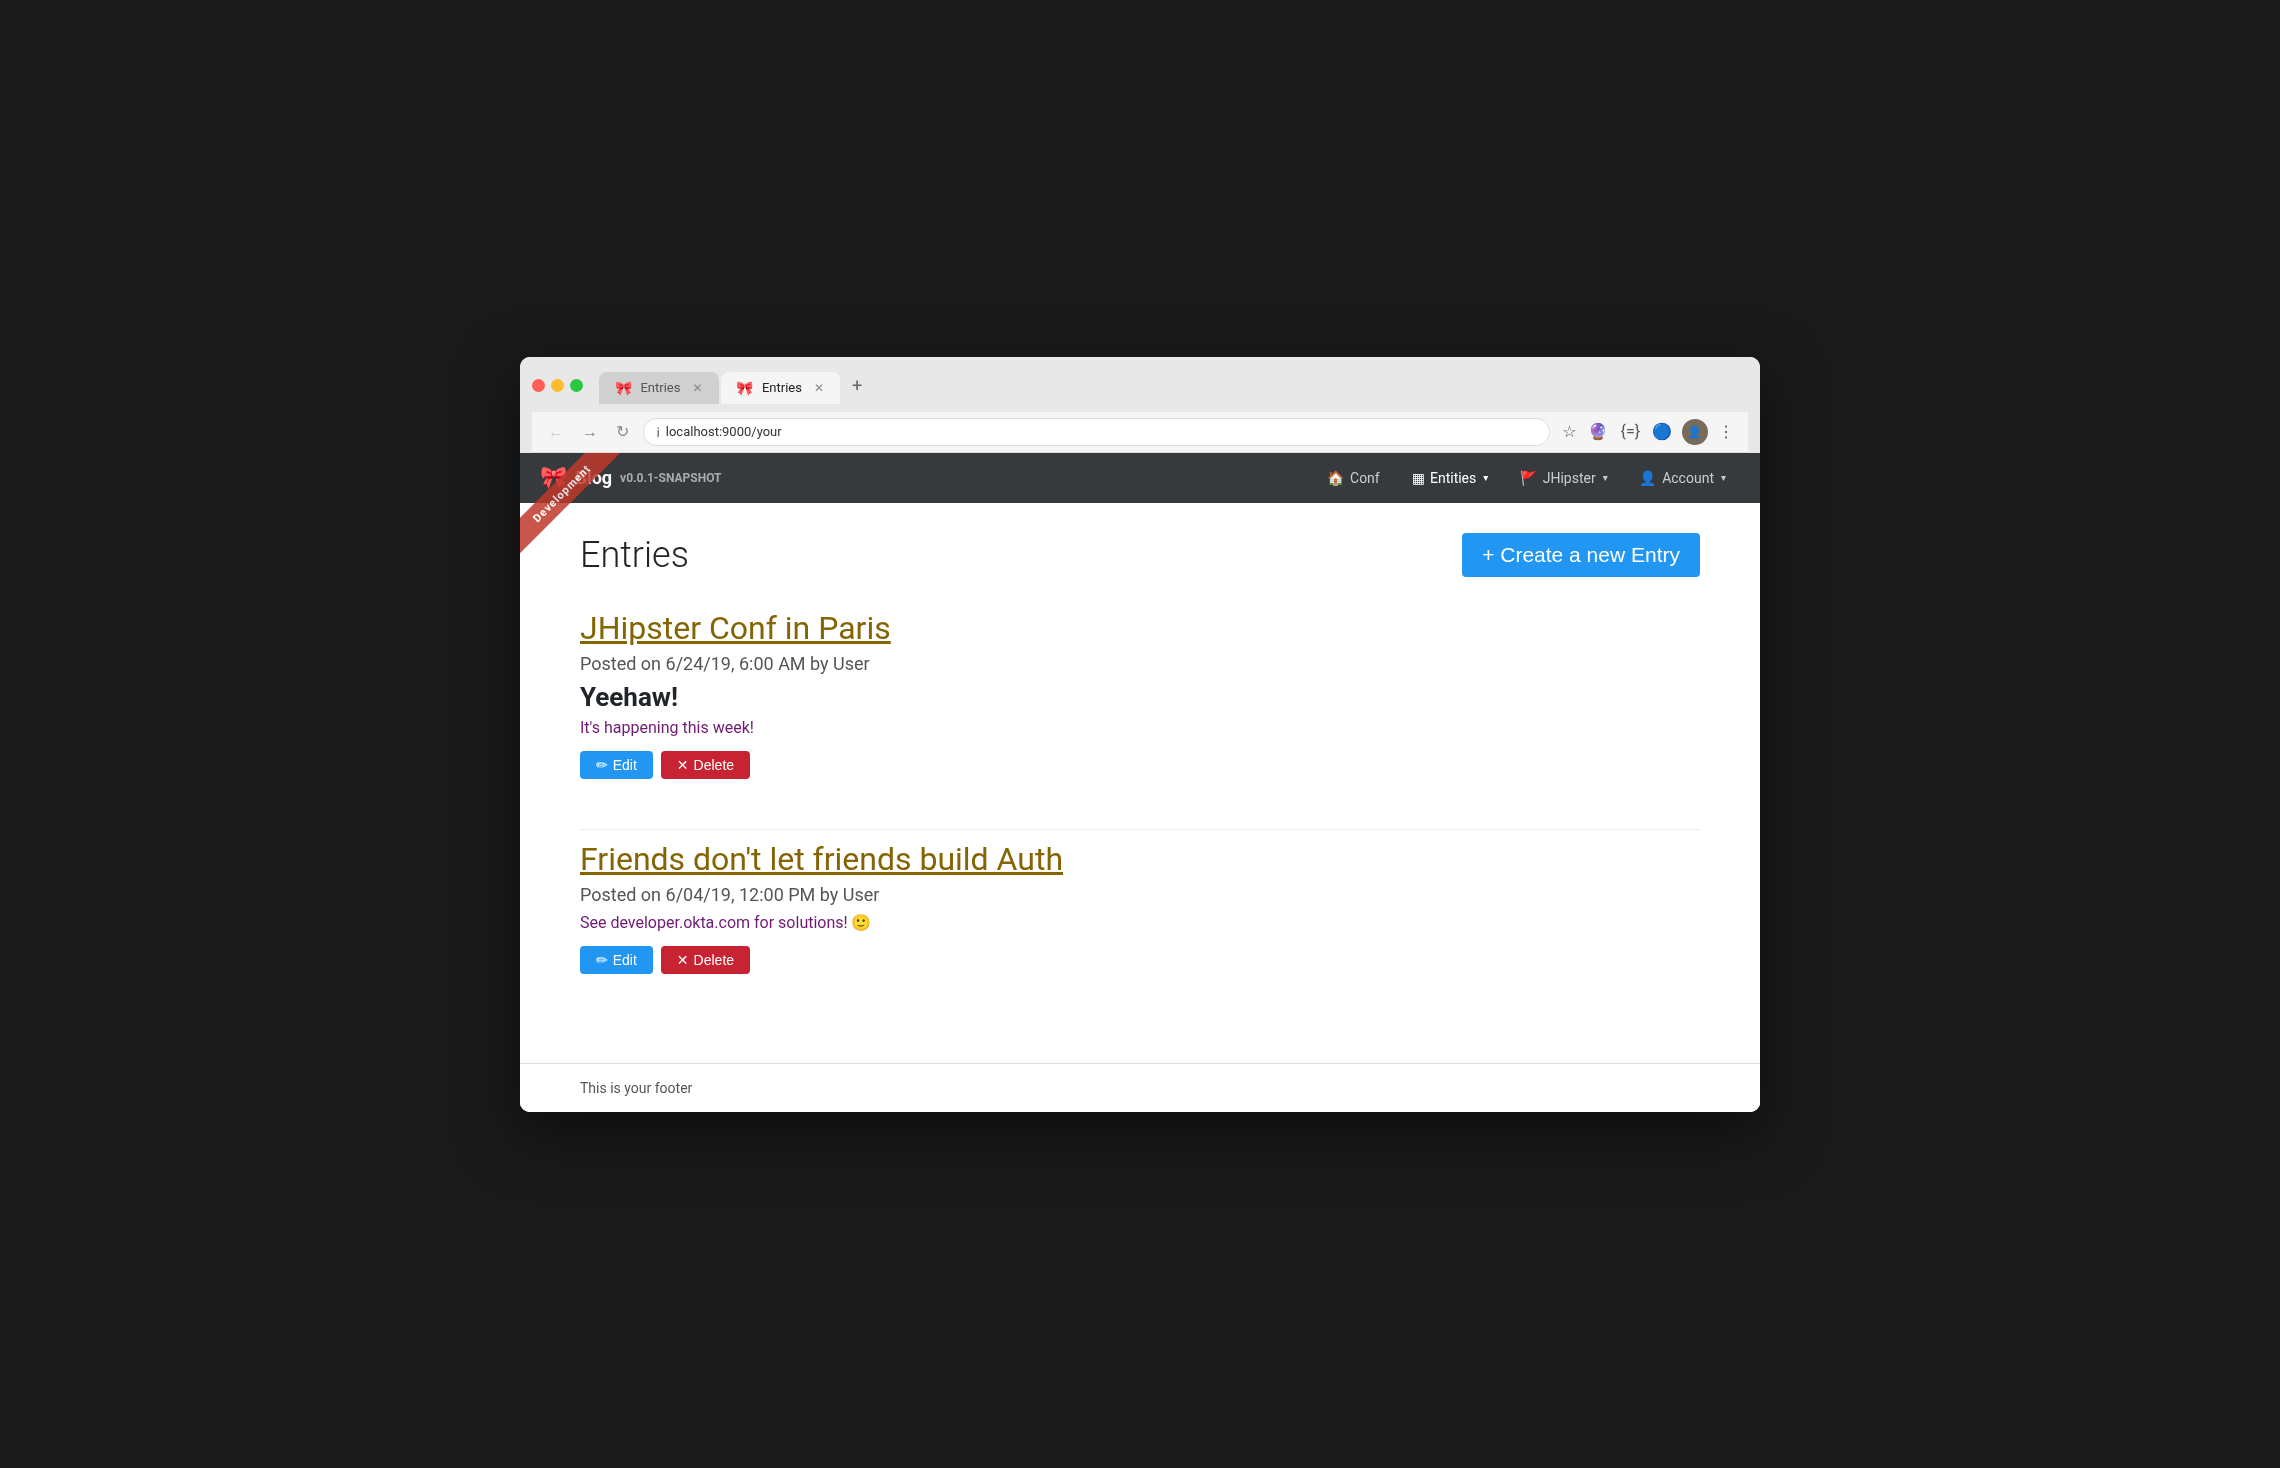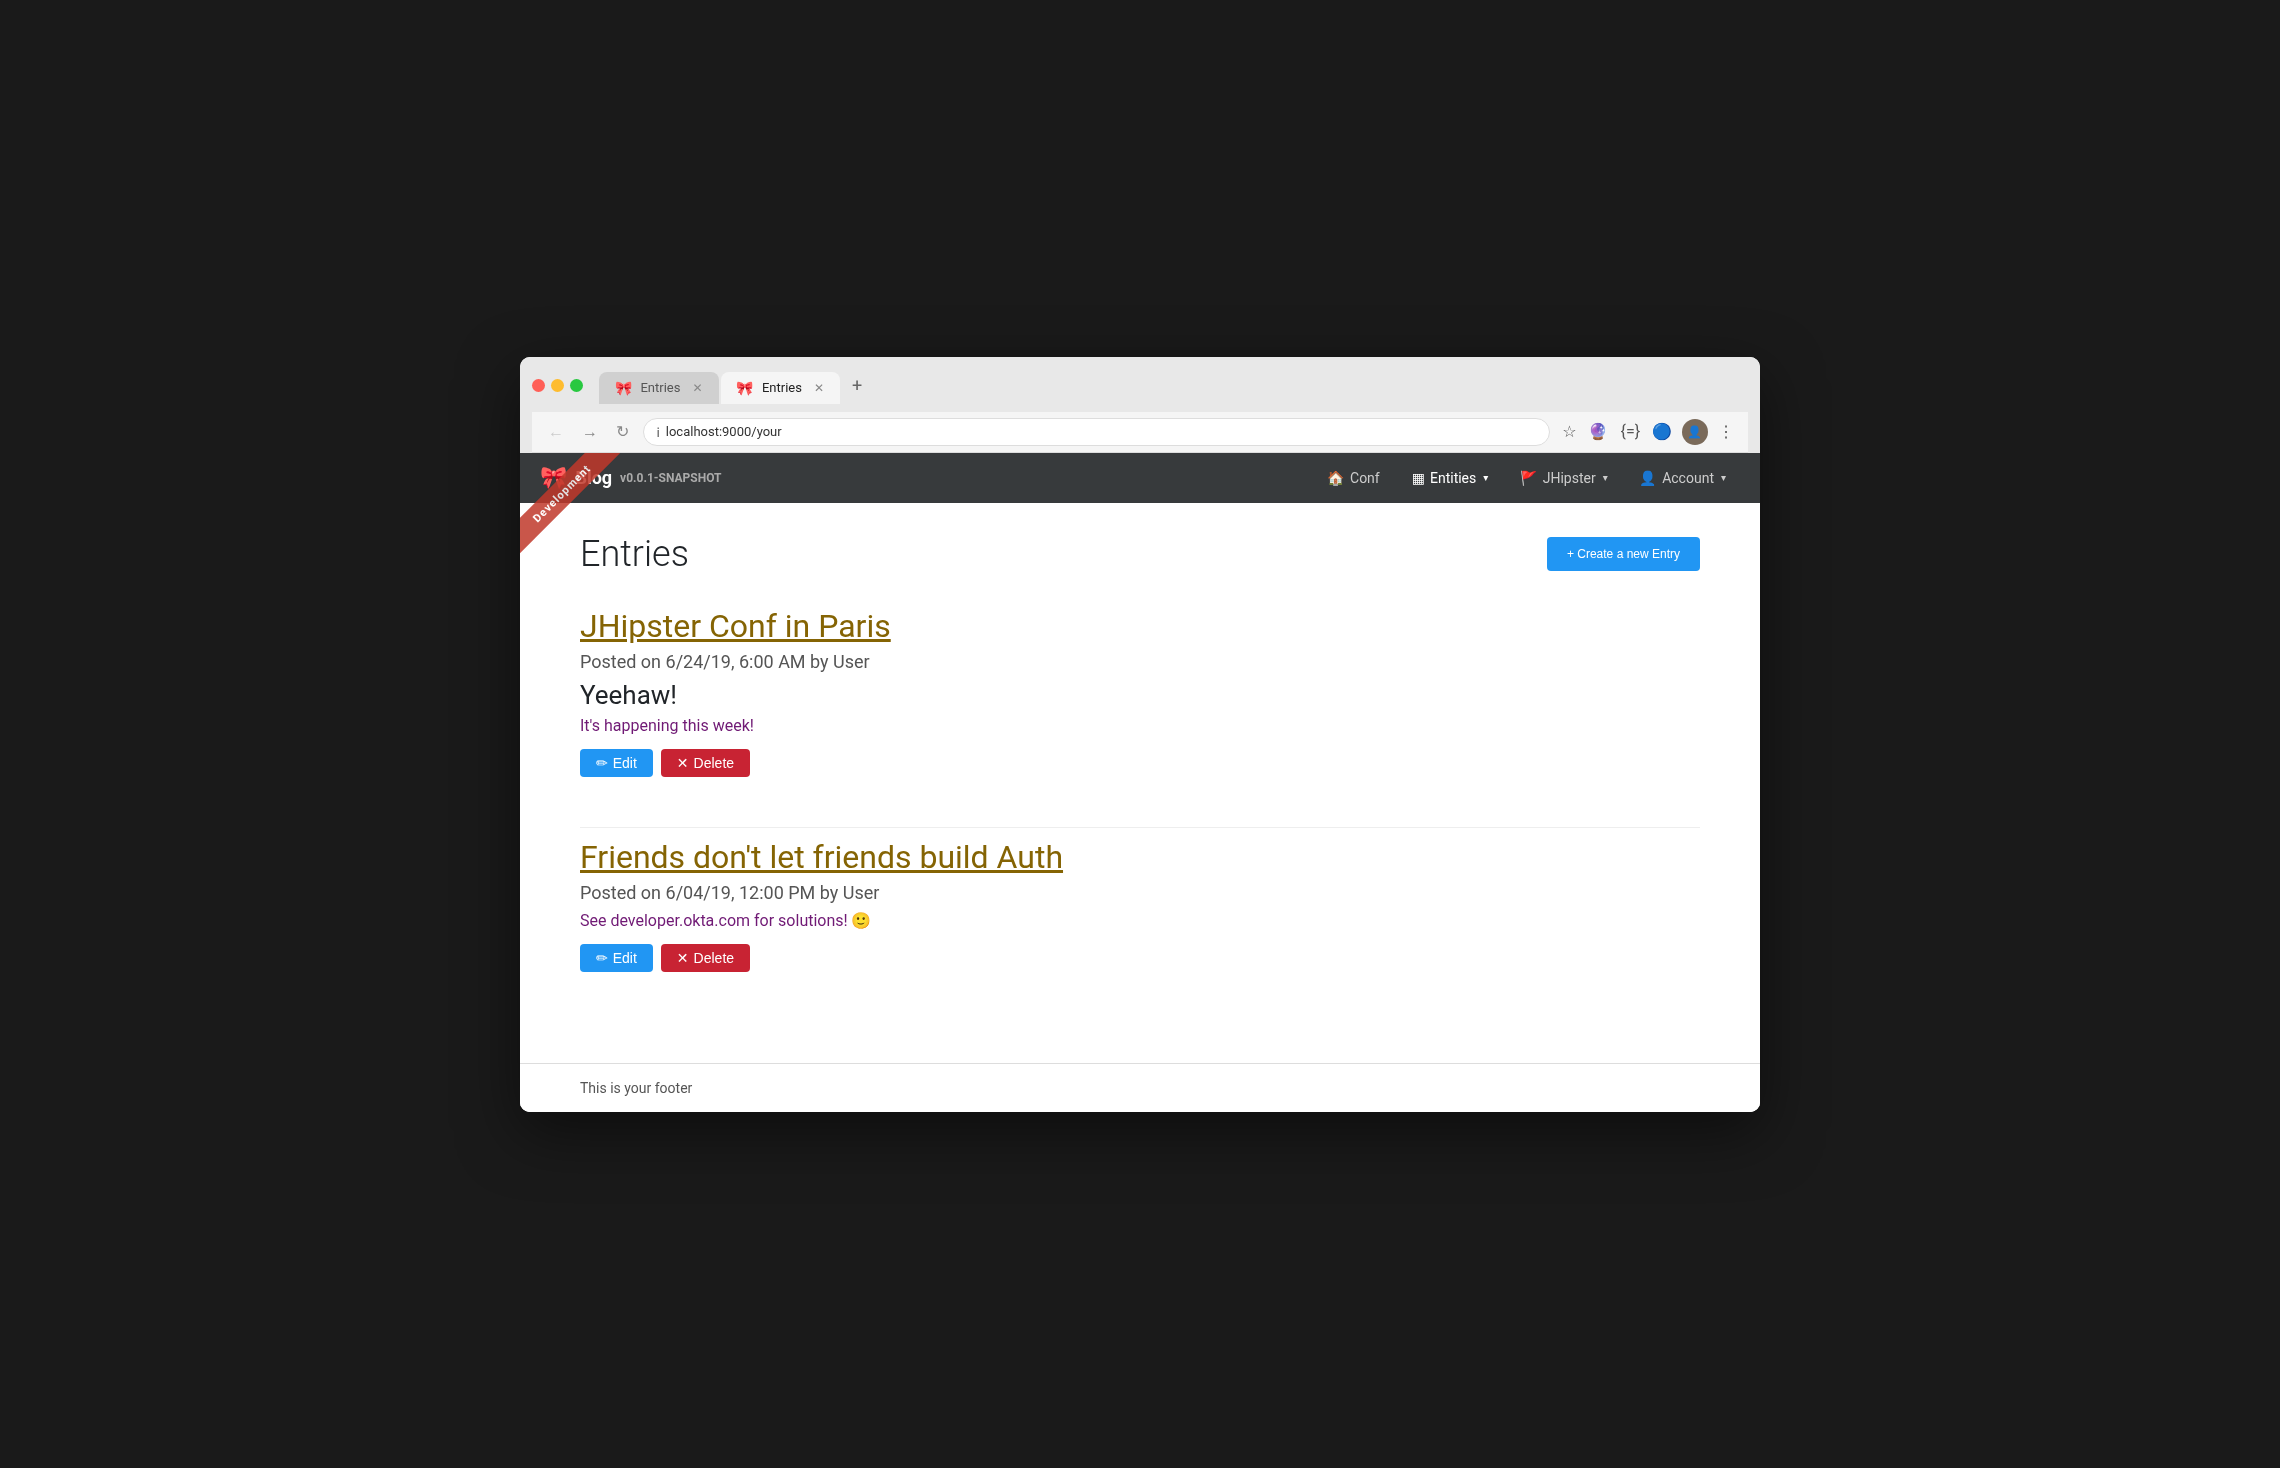--- a/index.html
+++ b/index.html
@@ -266,21 +266,21 @@
       font-weight: 300;
       color: #212529;
     }
 
     .btn-create {
       background: #2196F3;
       color: white;
       border: none;
       border-radius: 4px;
       padding: 10px 20px;
-      font-size: 12px;
+      font-size: 21px;
       cursor: pointer;
       display: flex;
       align-items: center;
       gap: 6px;
       white-space: nowrap;
     }
 
     
     .entry {
       margin-bottom: 30px;
@@ -437,21 +437,21 @@
 
     <div class="page-main">
       <div class="page-header">
         <h1 class="page-title">Entries</h1>
         <button class="btn-create">+ Create a new Entry</button>
       </div>
 
       <div class="entry">
         <h2 class="entry-title">JHipster Conf in Paris</h2>
         <div class="entry-meta">Posted on 6/24/19, 6:00 AM by User</div>
-        <div class="entry-headline" style="font-size:26px;font-weight:400;color:#212529;margin-bottom:6px;">Yeehaw!</div>
+        <div class="entry-headline" style="font-size:26px;font-weight:700;color:#212529;margin-bottom:6px;">Yeehaw!</div>
         <div class="entry-content">It's happening this week!</div>
         <div class="entry-actions">
           <button class="btn-edit">
             <span>✏</span>
             <span>Edit</span>
           </button>
           <button class="btn-delete">
             <span>✕</span>
             <span>Delete</span>
           </button>

